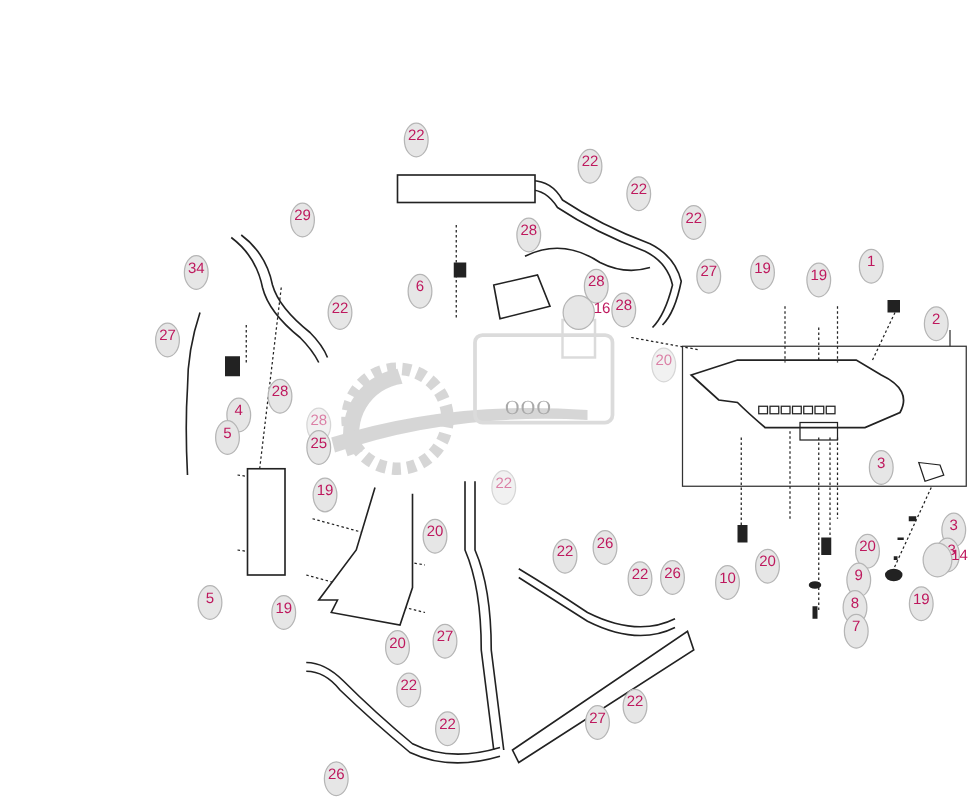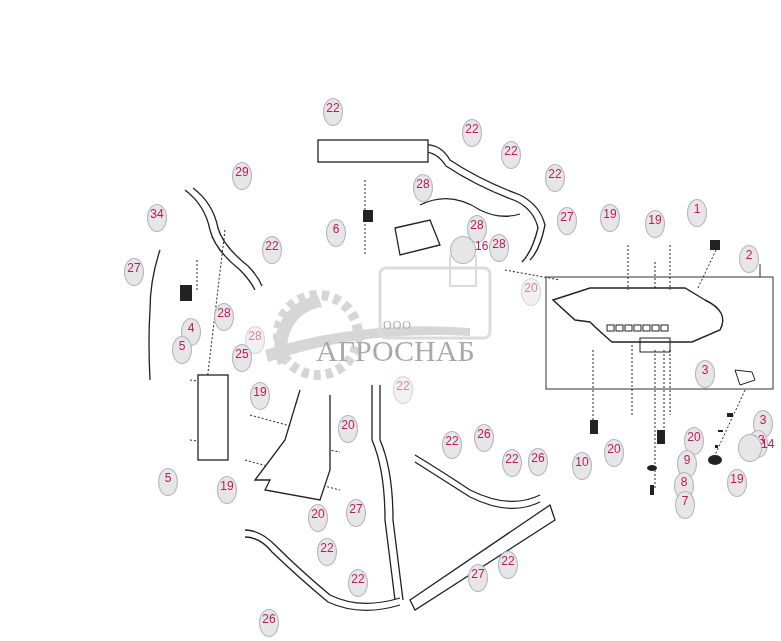--- a/index.html
+++ b/index.html
@@ -1,21 +1,21 @@
 <!DOCTYPE html>
 <html><head>
 <meta charset="utf-8">
 <style>
   html,body{margin:0;padding:0;background:#fff;}
   #stage{position:relative;width:781px;height:641px;overflow:hidden;background:#fff;font-family:"Liberation Sans",sans-serif;}
   svg#art{position:absolute;left:0;top:0;}
   .callout{position:absolute;width:20px;height:28px;margin-left:-10px;margin-top:-10px;border-radius:50%;background:#e6e6e6;border:1px solid #b5b5b5;box-sizing:border-box;font-size:12px;line-height:18px;text-align:center;color:#be185d;cursor:pointer;}
   .callout.faded{opacity:.55;}
   .wm{position:absolute;color:#a9a9a9;font-family:"Liberation Serif",serif;}
-  #wm-ooo{left:383px;top:318px;font-size:12px;letter-spacing:1px;}
+  #wm-ooo{left:404px;top:318px;font-size:16px;letter-spacing:1px;}
   #wm-name{left:316px;top:334px;font-size:30px;letter-spacing:0px;}
 </style>
 </head>
 <body>
 
 <div id="stage">
   <svg id="art" width="781" height="641" viewBox="0 0 781 641">
 
     <g opacity="0.35" fill="#8c8c8c" stroke="none">
       <path d="M318 295 a52 52 0 0 0 -40 70 l12 -4 a40 40 0 0 1 32 -54 z"></path>
@@ -98,42 +98,41 @@
         <rect x="727" y="413" width="6" height="4"></rect>
       <rect x="718" y="430" width="5" height="2"></rect>
         <rect x="715" y="445" width="3" height="3"></rect>
       <rect x="710" y="240" width="10" height="10"></rect>
         <rect x="180" y="285" width="12" height="16"></rect>
       <rect x="363" y="210" width="10" height="12"></rect>
     </g>
   </svg>
 
   <div class="wm" id="wm-ooo">ООО</div>
-  <div class="wm" id="wm-name">АГРОСНАБ</div>
 
   <div id="callouts">
       <div class="callout" style="left: 333px; top: 108px;">22</div>
       <div class="callout" style="left: 472px; top: 129px;">22</div>
       <div class="callout" style="left: 511px; top: 151px;">22</div>
       <div class="callout" style="left: 555px; top: 174px;">22</div>
       <div class="callout" style="left: 423px; top: 184px;">28</div>
       <div class="callout" style="left: 477px; top: 225px;">28</div>
       <div class="callout" style="left: 499px; top: 244px;">28</div>
       <div class="callout" style="left: 567px; top: 217px;">27</div>
       <div class="callout" style="left: 336px; top: 229px;">6</div>
       <div class="callout" style="left: 460px; top: 246px; padding-left: 24px;">16</div>
       <div class="callout" style="left: 242px; top: 172px;">29</div>
       <div class="callout" style="left: 157px; top: 214px;">34</div>
       <div class="callout" style="left: 272px; top: 246px;">22</div>
       <div class="callout" style="left: 134px; top: 268px;">27</div>
       <div class="callout" style="left: 224px; top: 313px;">28</div>
       <div class="callout faded" style="left: 255px; top: 336px;">28</div>
       <div class="callout" style="left: 191px; top: 328px;">4</div>
       <div class="callout" style="left: 182px; top: 346px;">5</div>
-      <div class="callout" style="left: 242px; top: 354px;">25</div>
+      <div class="callout" style="left: 255px; top: 354px;">25</div>
       <div class="callout faded" style="left: 531px; top: 288px;">20</div>
       <div class="callout faded" style="left: 403px; top: 386px;">22</div>
       <div class="callout" style="left: 260px; top: 392px;">19</div>
       <div class="callout" style="left: 168px; top: 478px;">5</div>
       <div class="callout" style="left: 227px; top: 486px;">19</div>
       <div class="callout" style="left: 348px; top: 425px;">20</div>
       <div class="callout" style="left: 318px; top: 514px;">20</div>
       <div class="callout" style="left: 356px; top: 509px;">27</div>
       <div class="callout" style="left: 452px; top: 441px;">22</div>
       <div class="callout" style="left: 484px; top: 434px;">26</div>

